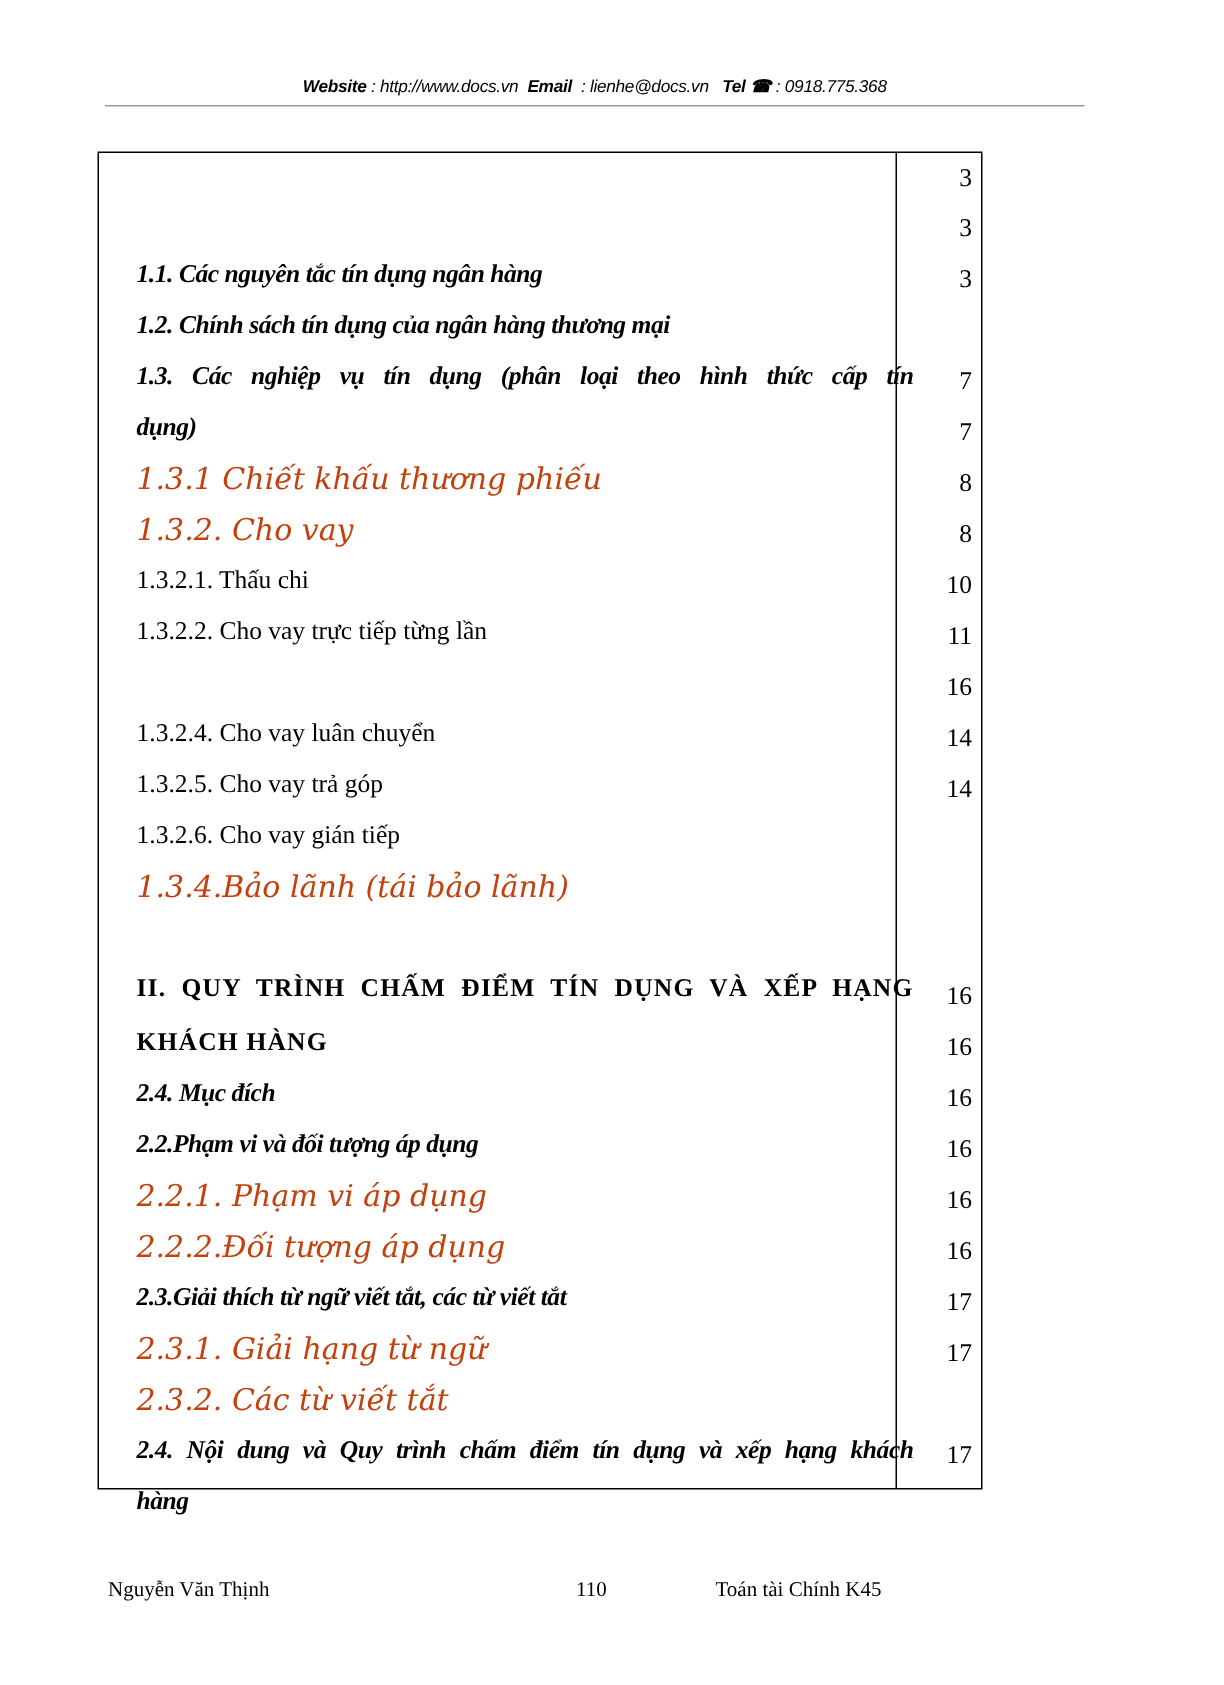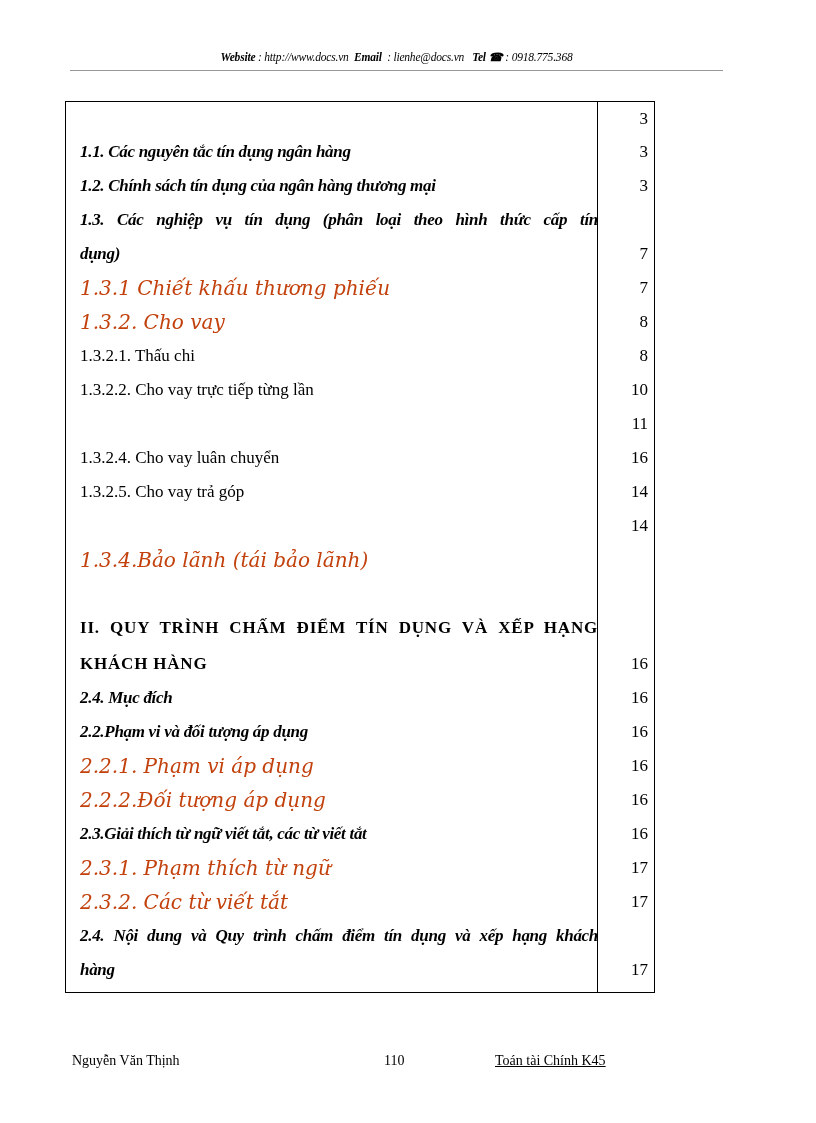--- a/index.html
+++ b/index.html
@@ -1,41 +1,42 @@
 <!DOCTYPE html>
 <html><head>
 <meta charset="utf-8">
 <style>
   html, body { margin: 0; padding: 0; background: #ffffff; }
   body { width: 816px; height: 1123px; position: relative; overflow: hidden; color: #000; }
   .page-header {
     position: absolute; left: 70px; top: 50px; width: 653px;
-    text-align: center; font-family: Liberation Serif, serif; font-style: italic;
+    text-align: center; font-family: Liberation Sans, sans-serif; font-style: italic;
     font-size: 11.5px; color: #000; letter-spacing: -0.2px;
   }
   .page-header b { font-weight: bold; }
   .header-rule {
     position: absolute; left: 70px; top: 70px; width: 653px; height: 0;
     border-top: 1px solid #999;
   }
   .toc-table {
     position: absolute; left: 65px; top: 101px; width: 590px; height: 892px;
     border: 1px solid #000; box-sizing: border-box;
   }
   .toc-divider {
     position: absolute; left: 531px; top: 0; bottom: 0; width: 0;
     border-left: 1px solid #000;
   }
   .row {
     position: absolute; left: 0; width: 588px; height: 34px;
     font-family: "Liberation Serif", serif; font-size: 17px;
   }
   .row .label {
-    position: absolute; left: 14px; width: 518px; line-height: 34px;
+    position: absolute; left: 25px; width: 518px; line-height: 34px;
     white-space: nowrap;
+    margin-top: 31px;
   }
   .row .page {
     position: absolute; left: 532px; width: 50px; line-height: 34px; text-align: right;
     font-family: "Liberation Serif", serif; font-style: normal; font-weight: normal;
   }
   .bold-italic .label { font-weight: bold; font-style: italic; letter-spacing: -0.3px; }
   .italic .label { font-style: italic; font-family: "DejaVu Serif", serif; font-size: 20px; color: #c2410c; }
   .plain .label { font-style: normal; }
   .caps .label { font-weight: bold; font-size: 17px; letter-spacing: 0.8px; }
   .justify .label { text-align: justify; text-align-last: justify; }
@@ -101,20 +102,21 @@
       </div>
       <div class="row plain" style="top: 339px;">
         <span class="label">1.3.2.4. Cho vay luân  chuyển</span>
         <span class="page">16</span>
       </div>
       <div class="row plain" style="top: 373px;">
         <span class="label">1.3.2.5. Cho vay trả góp</span>
         <span class="page">14</span>
       </div>
       <div class="row plain" style="top: 407px;">
+        <span class="label">1.3.2.6. Cho vay gián  tiếp</span>
         <span class="page">14</span>
       </div>
       <div class="row italic" style="top: 441px;">
         <span class="label">1.3.4.Bảo lãnh (tái bảo lãnh)</span>
         <span class="page"></span>
       </div>
       <div class="row plain" style="top: 475px;">
         <span class="label"></span>
         <span class="page"></span>
       </div>
@@ -140,33 +142,33 @@
       </div>
       <div class="row italic" style="top: 681px;">
         <span class="label">2.2.2.Đối tượng áp dụng</span>
         <span class="page">16</span>
       </div>
       <div class="row bold-italic" style="top: 715px;">
         <span class="label">2.3.Giải thích từ ngữ viết tắt, các từ viết tắt</span>
         <span class="page">16</span>
       </div>
       <div class="row italic" style="top: 749px;">
-        <span class="label">2.3.1. Phạm thích từ ngữ</span>
+        <span class="label">2.3.1. Giải hạng từ ngữ</span>
         <span class="page">17</span>
       </div>
       <div class="row italic" style="top: 783px;">
         <span class="label">2.3.2. Các từ viết tắt</span>
         <span class="page">17</span>
       </div>
       <div class="row bold-italic justify" style="top: 817px;">
         <span class="label">2.4. Nội dung và Quy trình chấm điểm tín dụng và xếp hạng khách</span>
         <span class="page"></span>
       </div>
       <div class="row bold-italic" style="top: 851px;">
         <span class="label">hàng</span>
         <span class="page">17</span>
       </div>
     </div>
 </div>
 
 <div class="footer" style="left:72px;">Nguyễn  Văn Thịnh</div>
 <div class="footer" style="left:384px;">110</div>
-<div class="footer" style="left:495px;text-decoration:underline;">Toán tài Chính  K45</div>
+<div class="footer" style="left:477px;">Toán tài Chính  K45</div>
 
 </body></html>

